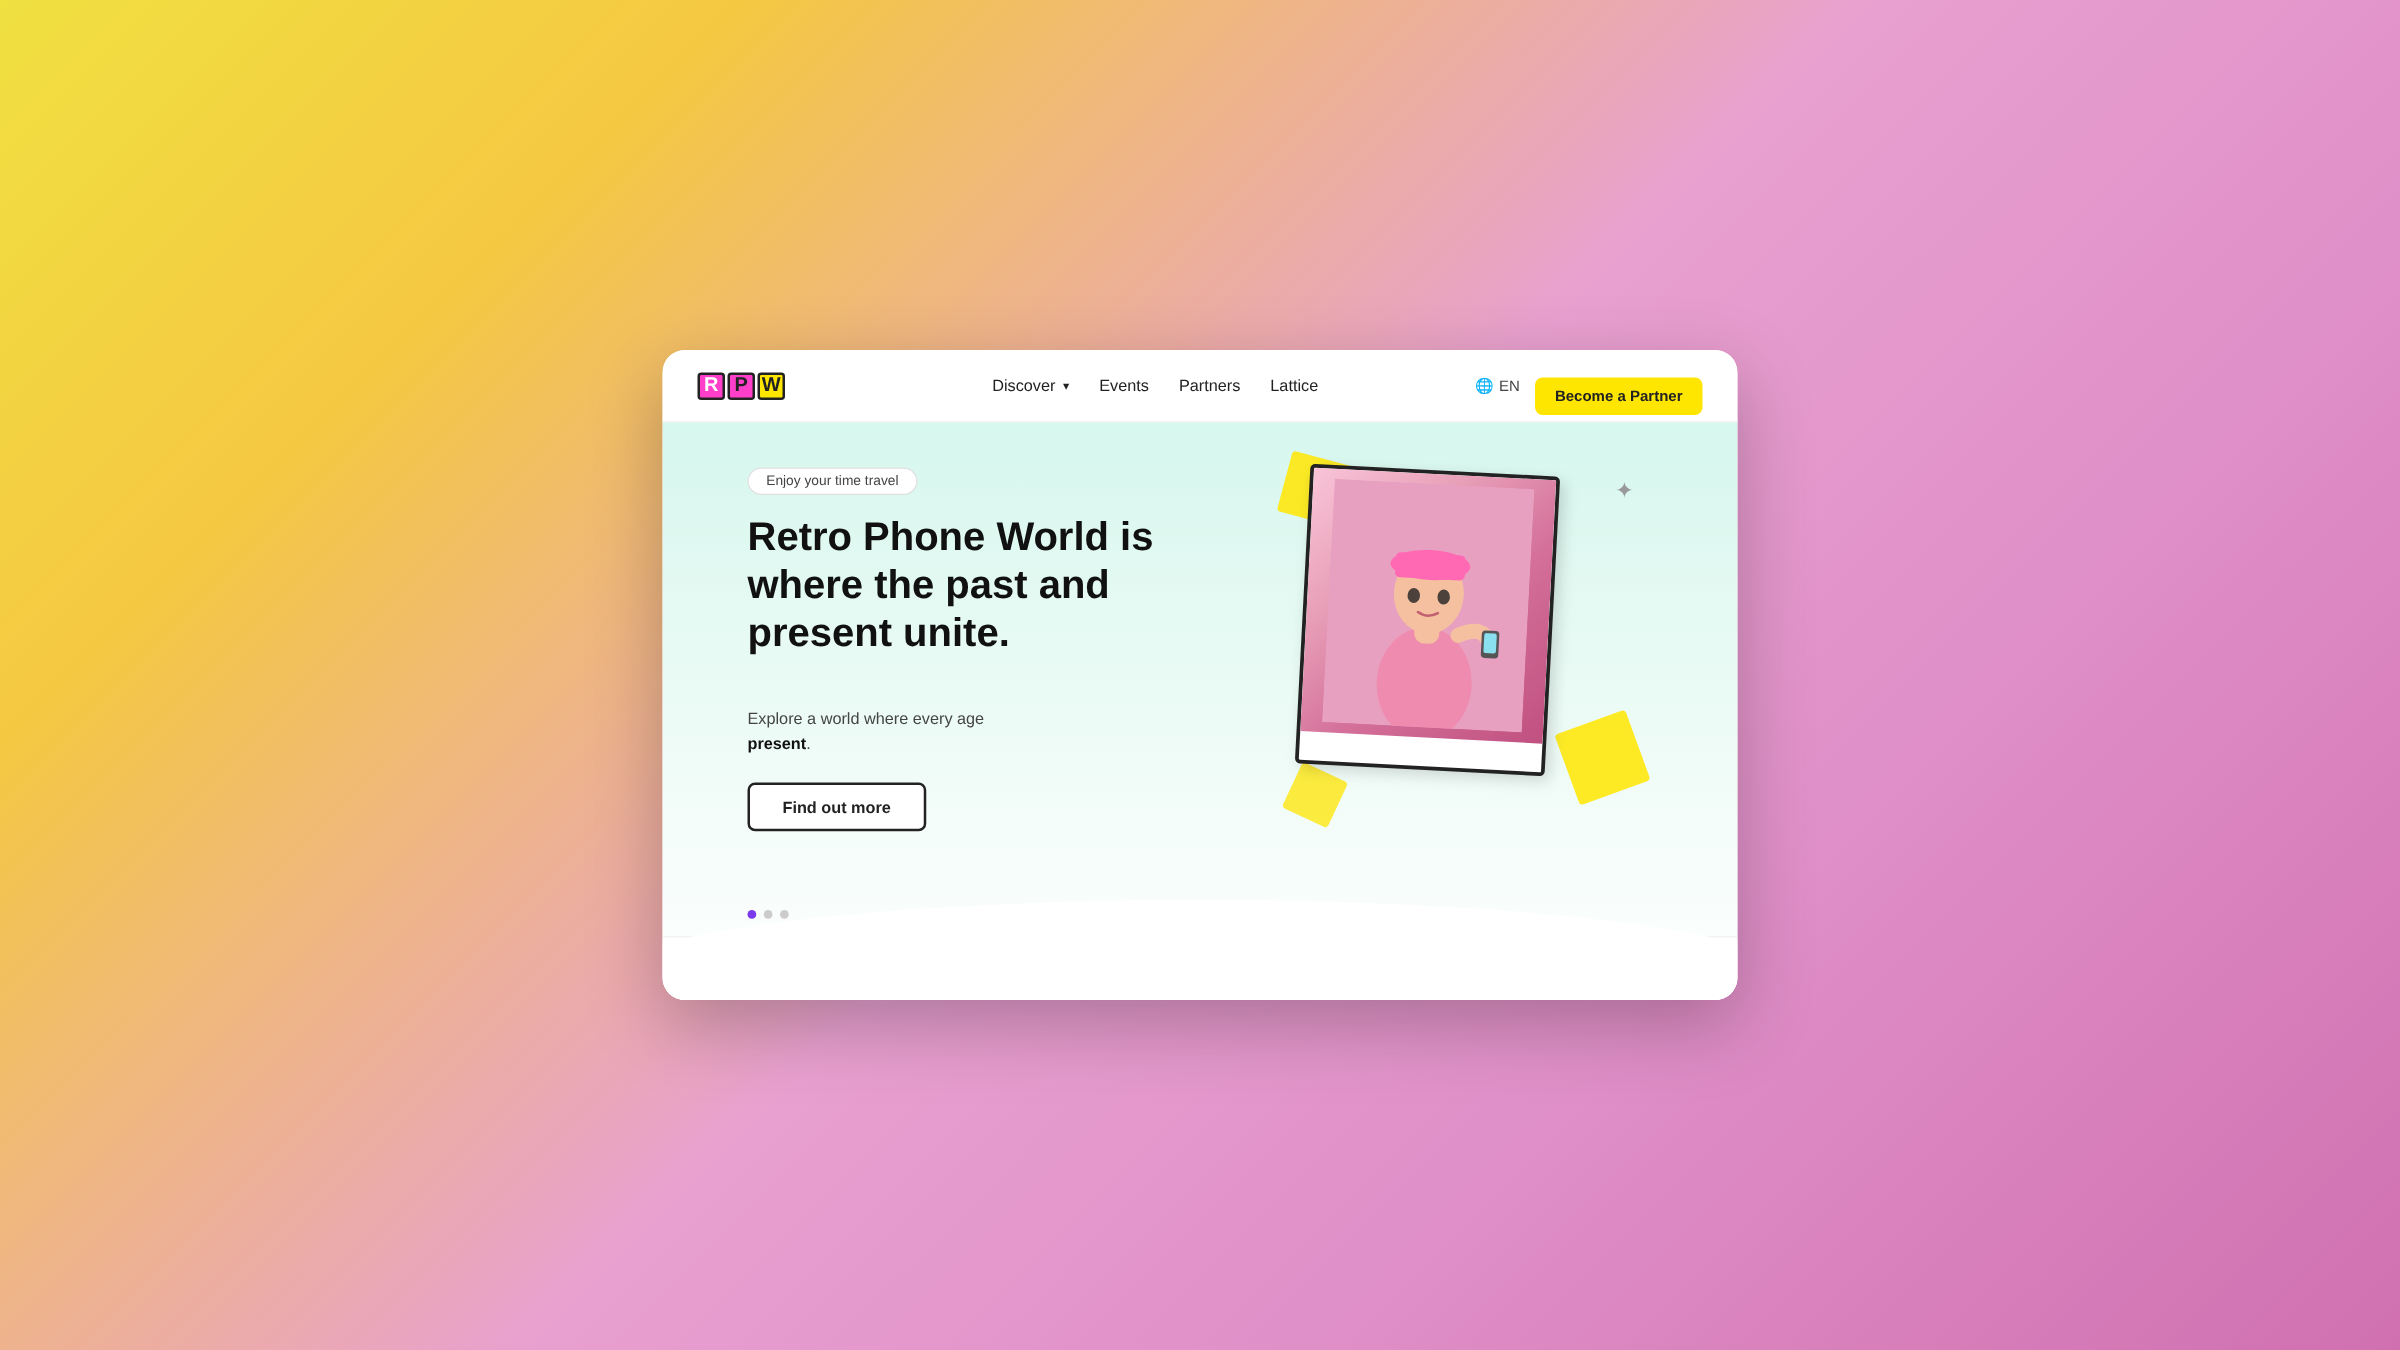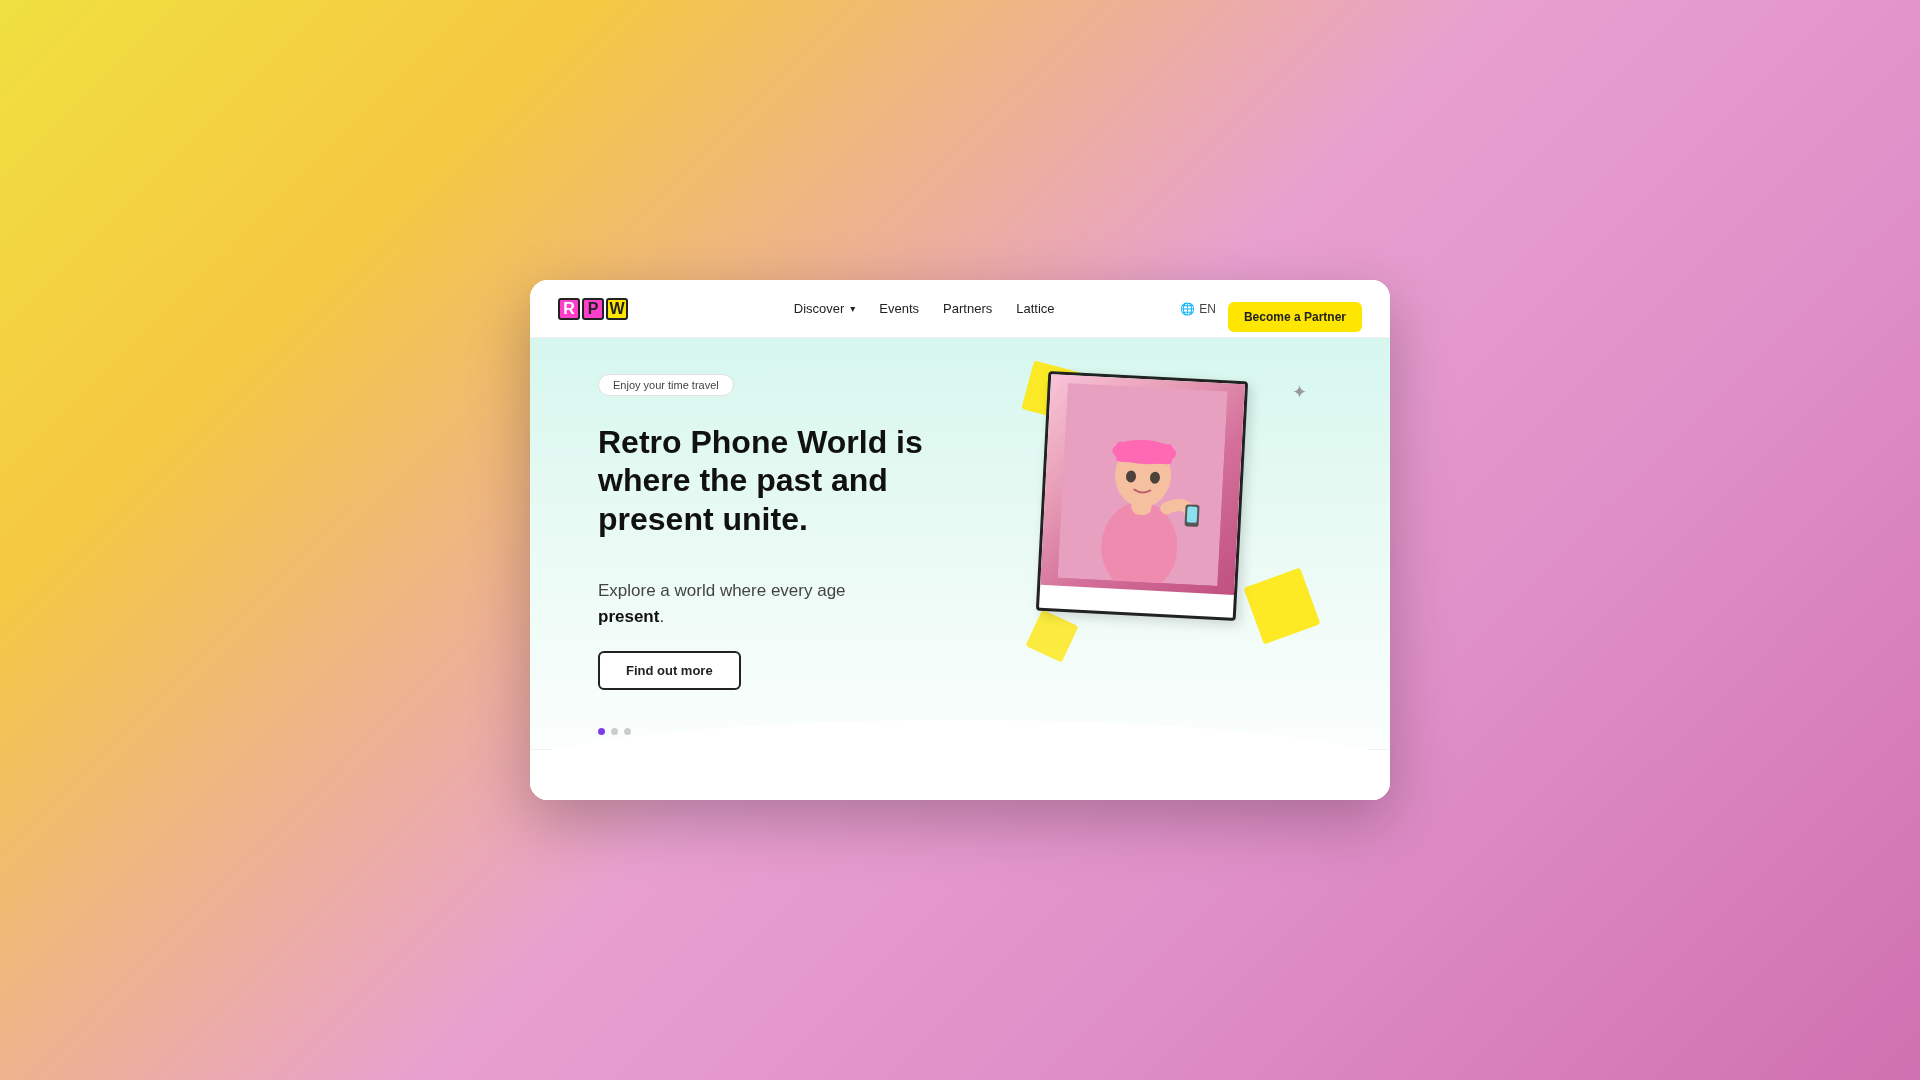--- a/index.html
+++ b/index.html
@@ -150,34 +150,34 @@
     }
 
     .badge {
       display: inline-block;
       background: #fff;
       border: 1px solid #e0e0e0;
       border-radius: 20px;
       padding: 4px 14px;
       font-size: 11px;
       color: #444;
-      margin-bottom: 27px;
+      margin-bottom: 14px;
     }
 
     .hero-title {
       font-size: 32px;
       font-weight: 900;
       color: #111;
       line-height: 1.2;
       max-width: 330px;
       margin-bottom: 14px;
     }
 
     .hero-subtitle {
-      font-size: 17px;
+      font-size: 13px;
       color: #444;
       max-width: 280px;
       margin-bottom: 22px;
       line-height: 1.5;
       margin-top: 40px;
     }
 
     .hero-subtitle strong {
       font-weight: 800;
       color: #111;

